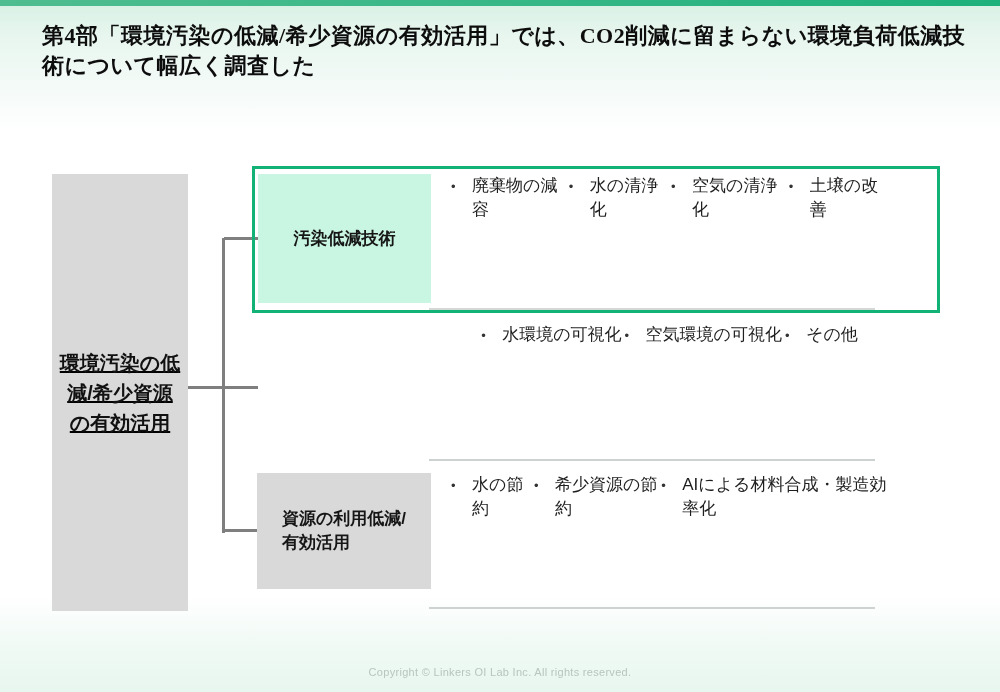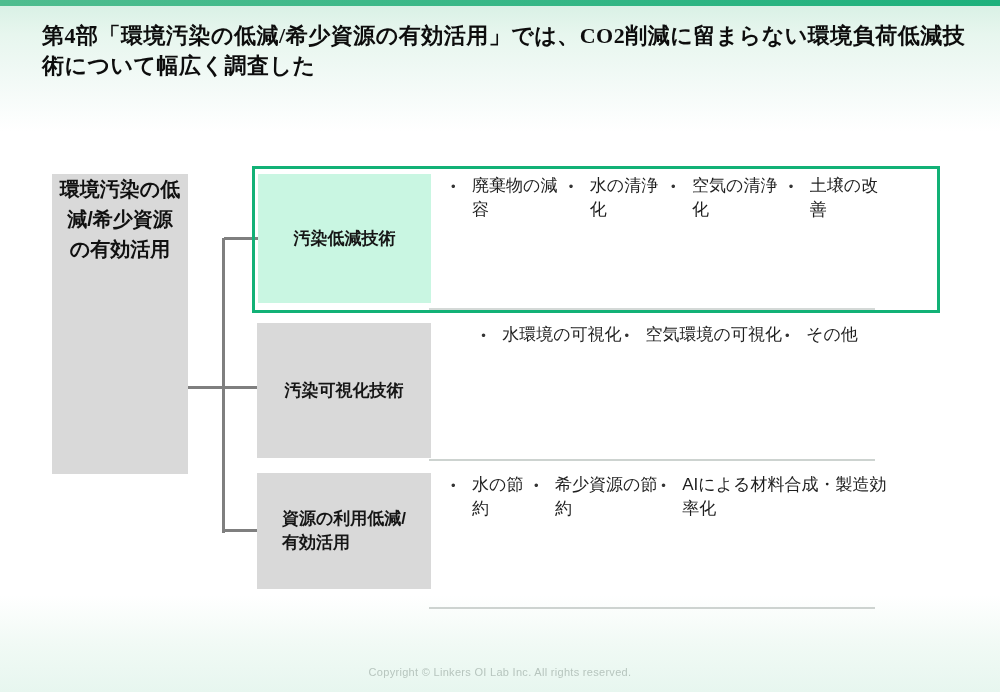--- a/index.html
+++ b/index.html
@@ -17,23 +17,23 @@
     background:linear-gradient(90deg,#4fbd8f 0%,#35b786 55%,#1db17c 100%);
   }
   .title{
     position:absolute;left:42px;top:21px;width:925px;
     font-size:22px;font-weight:bold;line-height:30px;color:#0d0d0d;
     letter-spacing:0.5px;
     font-family:Liberation Serif, serif;
   }
   
   .root-box{
-    position:absolute;left:52px;top:174px;width:136px;height:300px;
+    position:absolute;left:52px;top:174px;width:136px;height:437px;
     background:#d9d9d9;
-    display:flex;justify-content:center;
+    display:flex;align-items:center;justify-content:center;text-decoration:underline;
   }
   .root-box .label{
     font-size:20px;font-weight:bold;line-height:30px;color:#111;
     text-align:center;white-space:pre-line;
   }
   
   .conn{position:absolute;background:#7f7f7f;}
   .conn.trunk{left:222px;top:238px;width:3px;height:295px;}
   .conn.b1{left:224px;top:237px;width:34px;height:3px;}
   .conn.b2{left:188px;top:386px;width:70px;height:3px;}
@@ -110,23 +110,20 @@
     <div class="label">汚染低減技術</div>
   </div>
   <ul class="bullets row1">
     <li>廃棄物の減容</li>
     <li>水の清浄化</li>
     <li>空気の清浄化</li>
     <li>土壌の改善</li>
   </ul>
   <div class="rule r1"></div>
 
-  <div class="cat-box row2">
-    <div class="label">汚染可視化技術</div>
-  </div>
   <ul class="bullets row2">
     <li>水環境の可視化</li>
     <li>空気環境の可視化</li>
     <li>その他</li>
   </ul>
   <div class="rule r2"></div>
 
   <div class="cat-box row3">
     <div class="label">資源の利用低減/
 有効活用</div>

